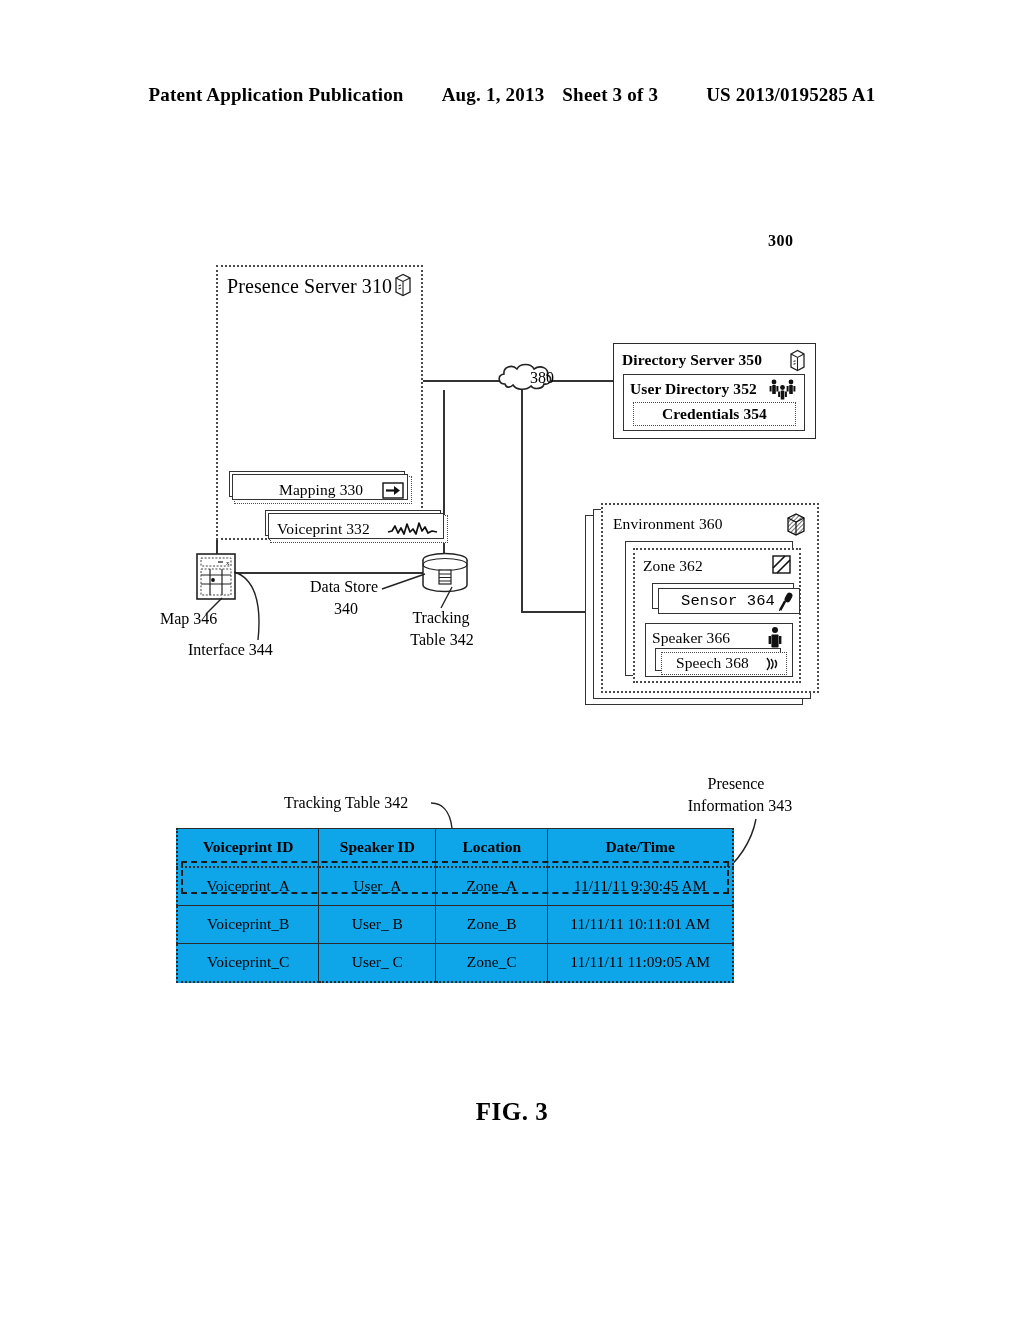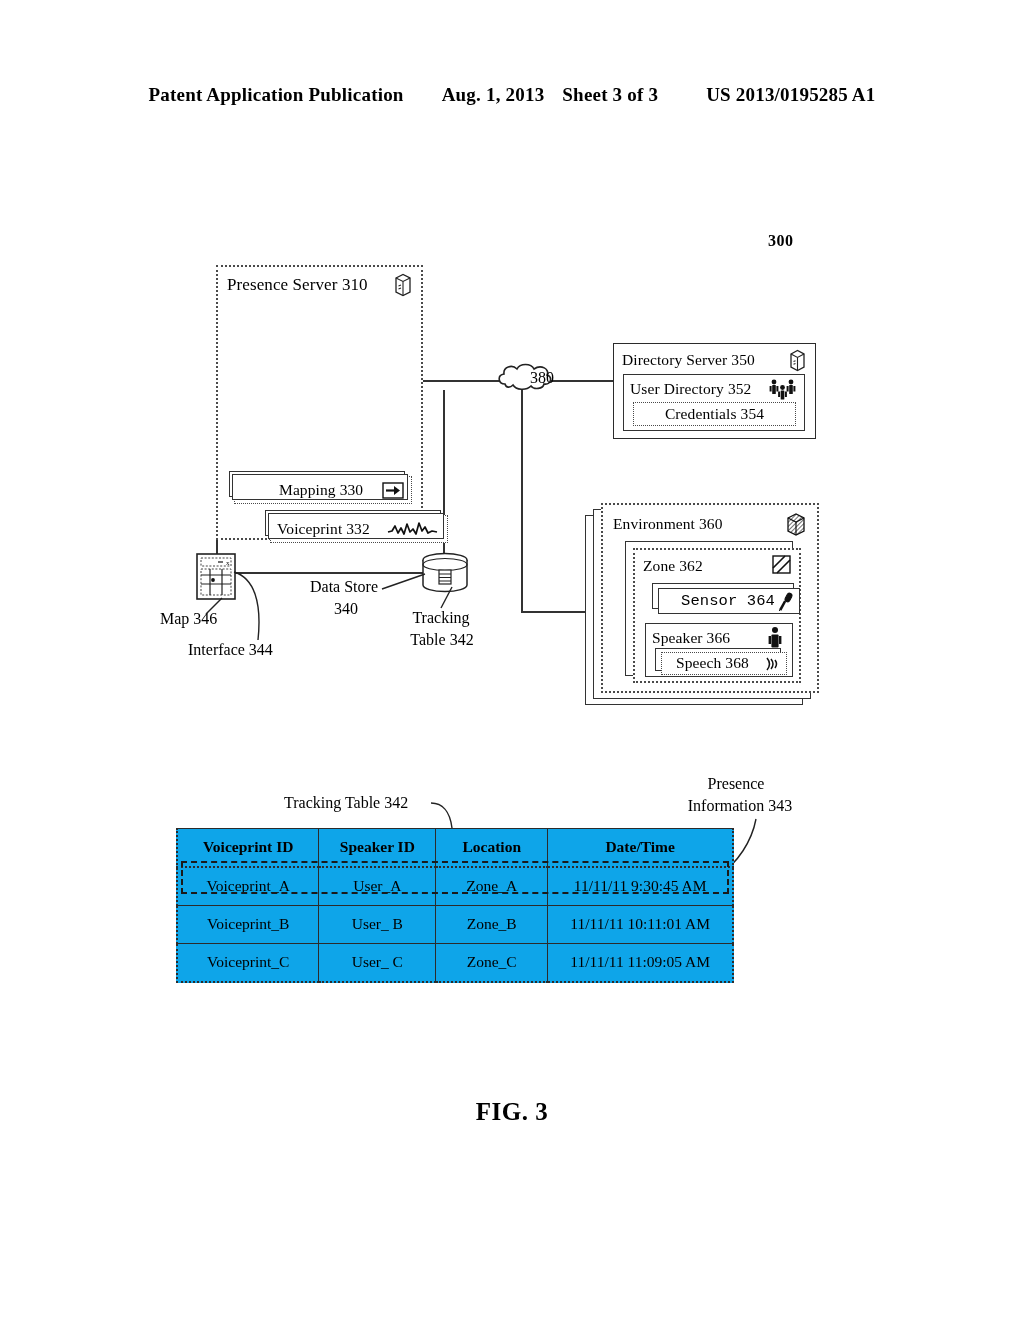--- a/index.html
+++ b/index.html
@@ -54,21 +54,21 @@
     letter-spacing: 0.5px;
   }
 
   
   .box {
     position: absolute;
     box-sizing: border-box;
     background: #fff;
   }
   .b-dotted { border: 2px dotted #4a4a4a; }
-  .b-solid  { border: 1.6px solid #2b2b2b; }
+  .b-solid  { border: 1.6px solid #2b2b2b; font-weight: bold; }
   .b-solid-thin { border: 1.3px solid #333; }
 
   .lbl {
     position: absolute;
     font-size: 15.5px;
     white-space: nowrap;
     letter-spacing: 0.1px;
   }
 
   .stack-l::before,
@@ -158,21 +158,21 @@
 
 <div class="line lh" style="left:521px; top:611px; width:72px;"></div>
 
 <div class="line lv" style="left:216px; top:540px; height:25px;"></div>
 
 <div class="line lh" style="left:233px; top:572px; width:190px;"></div>
 
 <div class="line lv" style="left:443px; top:390px; height:168px;"></div>
 
 <div class="box b-dotted" style="left:216px; top:265px; width:207px; height:275px;">
-  <div class="lbl" style="left:9px; top:8px; font-size:17px;">Presence Server 310</div>
+  <div class="lbl" style="left:9px; top:8px; font-size:20px;">Presence Server 310</div>
 
   <span style="position:absolute; right:8px; top:6px;">
     <svg width="20" height="24" viewBox="0 0 20 24">
       <path d="M3 5 L10 1.5 L17 5 L17 19 L10 22.5 L3 19 Z" fill="#fff" stroke="#222" stroke-width="1.3"></path>
       <path d="M3 5 L10 8.5 L17 5" fill="none" stroke="#222" stroke-width="1.1"></path>
       <path d="M10 8.5 L10 22.5" fill="none" stroke="#222" stroke-width="1.1"></path>
       <path d="M5.5 13 L8 12" stroke="#222" stroke-width="1.1" fill="none"></path>
       <path d="M5.5 16 L8 15" stroke="#222" stroke-width="1.1" fill="none"></path>
     </svg>
   </span>

